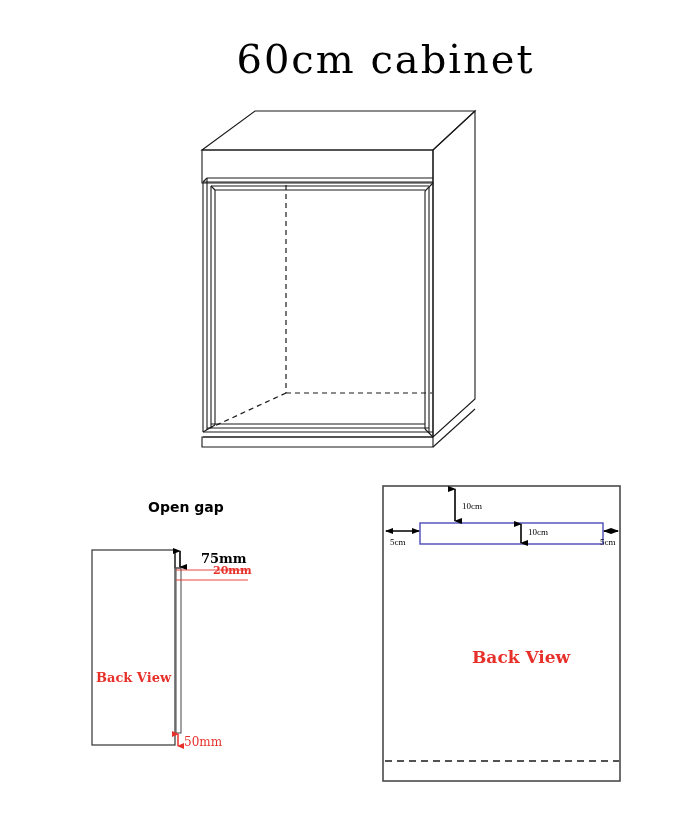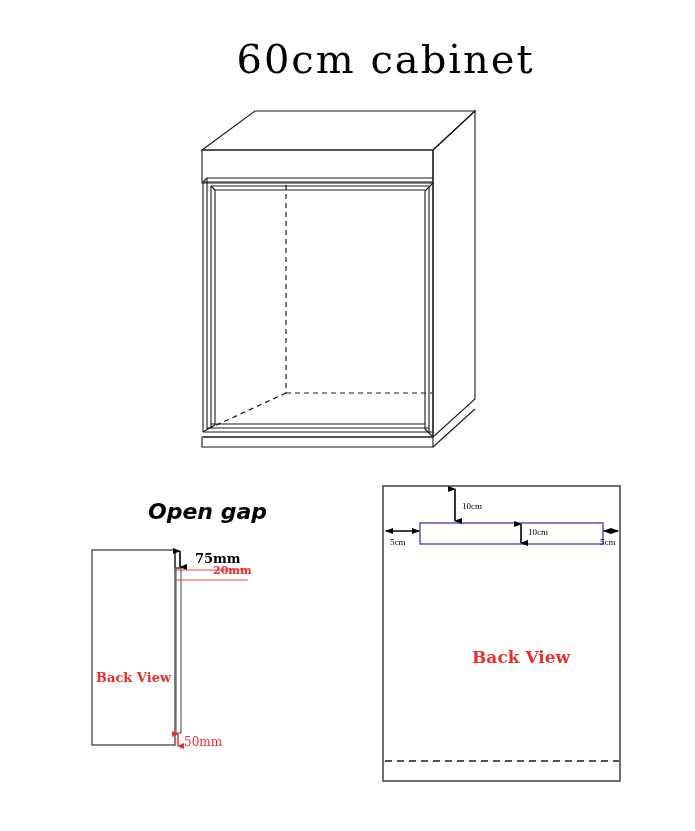--- a/index.html
+++ b/index.html
@@ -31,32 +31,31 @@
     font-size: 40px;
     font-weight: 400;
     letter-spacing: 2px;
     color: #000000;
     white-space: pre;
     padding-left: 38px;
   }
   .section-title {
     position: absolute;
     font-family: "DejaVu Sans", sans-serif;
-    font-size: 22px;
-    font-weight: bold;
-    color: #000000;
-    font-style: italic;
+    font-size: 14px;
+    font-weight: bold;
+    color: #000000;
   }
   .lbl {
     position: absolute;
     font-family: "DejaVu Serif", serif;
     white-space: nowrap;
   }
   .lbl-75 {
-    left: 195px;
+    left: 201px;
     top: 551px;
     font-size: 13px;
     font-weight: bold;
     color: #000000;
   }
   .lbl-20 {
     left: 213px;
     top: 564px;
     font-size: 11px;
     font-weight: bold;

